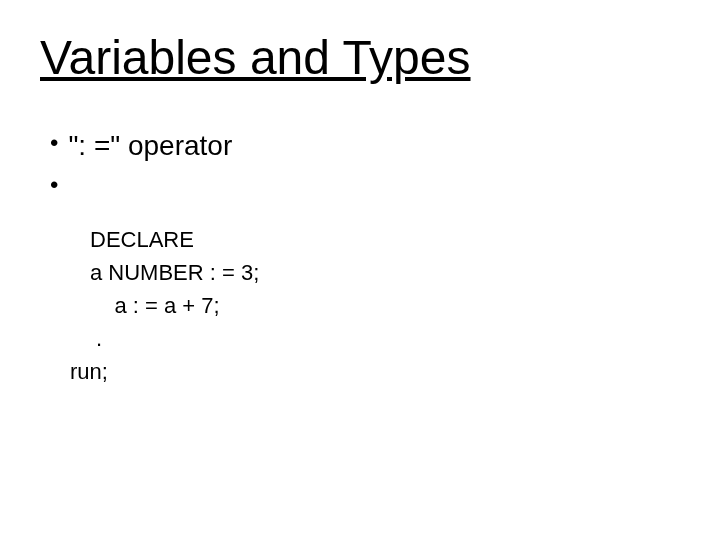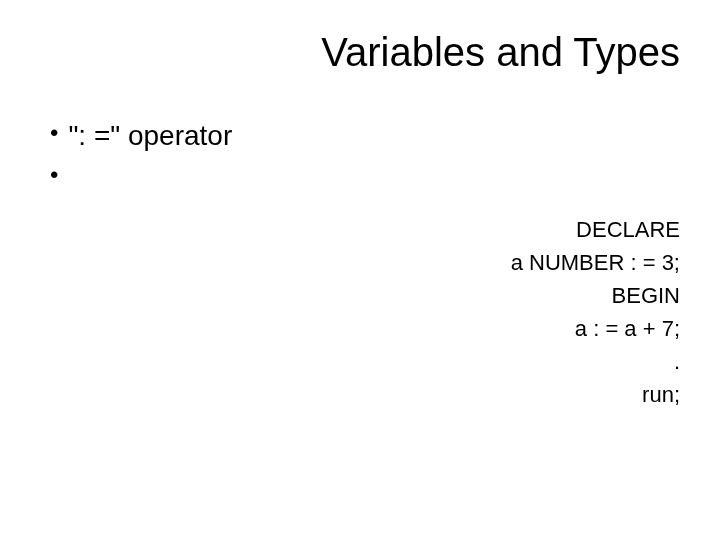--- a/index.html
+++ b/index.html
@@ -10,25 +10,26 @@
     body {
       width: 720px;
       height: 540px;
       background: #ffffff;
       font-family: Arial, Helvetica, sans-serif;
       color: #000000;
       padding: 20px 40px;
       overflow: hidden;
     }
     .title {
-      font-size: 40px;
+      font-size: 48px;
       font-weight: normal;
-      text-align: right;
+      text-align: left;
       margin-top: 10px;
       margin-bottom: 40px;
+      text-decoration: underline;
     }
     .bullet-section {
       margin-left: 10px;
       margin-bottom: 20px;
     }
     .bullet-item {
       font-size: 28px;
       line-height: 1.5;
       display: flex;
       align-items: flex-start;
@@ -38,38 +39,36 @@
       font-size: 24px;
     }
     .code-block {
       margin-left: 50px;
       margin-top: 10px;
       font-size: 22px;
       line-height: 1.5;
     }
     .code-line {
       white-space: pre;
-      text-align: right;
     }
   </style>
 </head>
 <body>
 
 <h1 class="title">Variables and Types</h1>
 
 <div class="bullet-section">
   <div class="bullet-item">
     <span class="bullet-marker">•</span>
     <span>": =" operator</span>
   </div>
   <div class="bullet-item">
     <span class="bullet-marker">•</span>
   </div>
 </div>
 
 <div class="code-block">
   <div class="code-line">DECLARE</div>
   <div class="code-line">a NUMBER : = 3;</div>
-  <div class="code-line"> BEGIN</div>
   <div class="code-line">    a : = a + 7;</div>
   <div class="code-line"> .</div>
   <div class="code-line" style="margin-left:-20px">run;</div>
 </div>
 
 </body></html>

